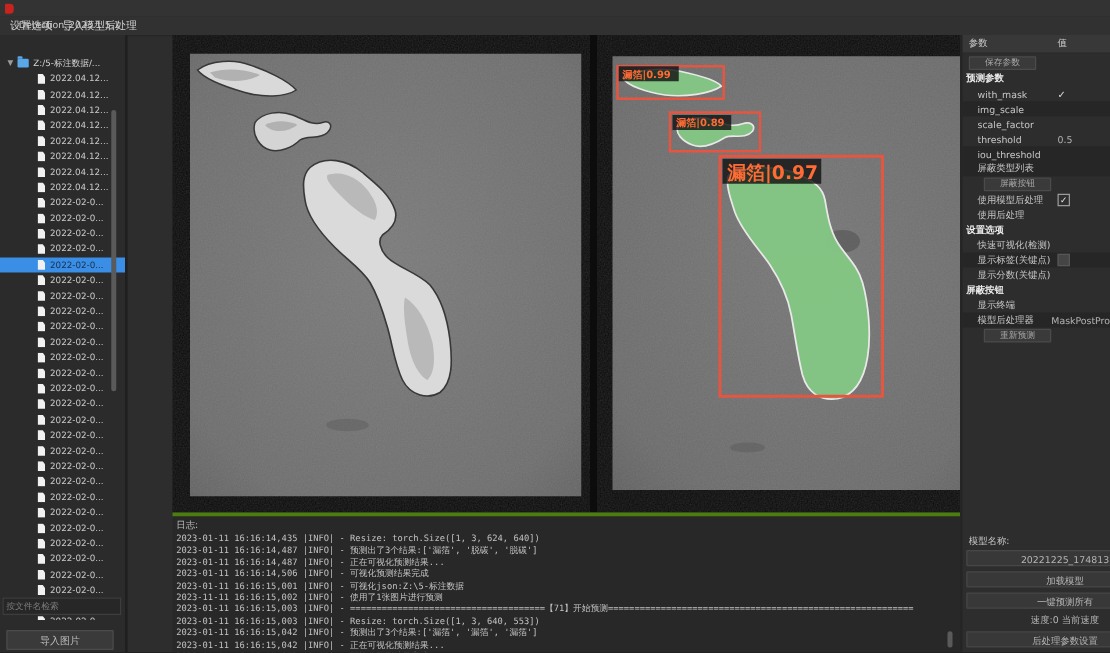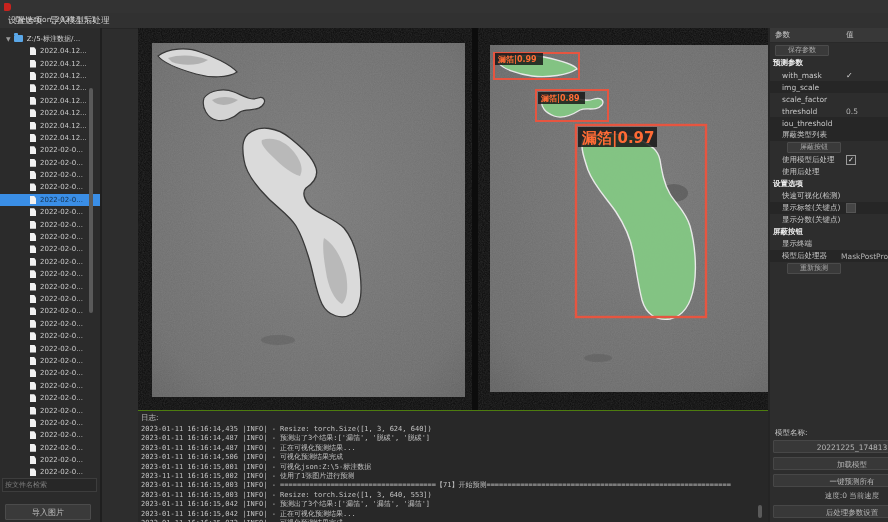--- a/index.html
+++ b/index.html
@@ -11,21 +11,21 @@
   .app-icon{width:7px;height:8px;background:#c8231e;border-radius:1px 3px 3px 1px;}
   .title-text{font-size:7.5px;color:#c9c9c9;margin-top:25px;}
   .menubar{height:15px;background:#313131;display:flex;align-items:center;gap:8px;padding-left:8px;
            border-bottom:1px solid #262626;}
   .menu-item{font-size:8.5px;color:#cfcfcf;cursor:default;}
 
   .main{position:absolute;top:28px;left:0;right:0;bottom:0;display:flex;}
 
   
   .sidebar{width:100px;min-width:100px;background:#2b2b2b;border-right:2px solid #1f1f1f;position:relative;}
-  .tree{position:absolute;top:4px;left:0;right:0;height:452px;overflow:hidden;}
+  .tree{position:absolute;top:16px;left:0;right:0;height:452px;overflow:hidden;}
   .tree-root{display:flex;align-items:center;height:13px;padding-left:6px;}
   .tree-arrow{font-size:6px;color:#9a9a9a;margin-right:3px;}
   .folder-icon{width:9px;height:7px;background:#5aa7e8;border-radius:1px;position:relative;margin-right:4px;flex:none;}
   .folder-icon:before{content:"";position:absolute;top:-2px;left:0;width:4px;height:2px;background:#5aa7e8;border-radius:1px 1px 0 0;}
   .tree-root-label{font-size:7px;color:#d5d5d5;white-space:nowrap;}
   .tree-row{display:flex;align-items:center;height:12.4px;padding-left:30px;}
   .tree-row.selected{background:#3a8ee6;}
   .file-icon{width:6px;height:8px;background:#f1f1f1;margin-right:4px;flex:none;
              clip-path:polygon(0 0,70% 0,100% 30%,100% 100%,0 100%);}
   .tree-label{font-size:7px;color:#c9c9c9;white-space:nowrap;}
@@ -39,21 +39,21 @@
 
   
   .center{flex:1;position:relative;background:#2d2d2d;min-width:0;margin-left:36px;}
   .viewports{position:absolute;top:0;left:0;width:670px;height:382px;display:flex;}
   .viewport{background:#0a0a0a;height:382px;position:relative;}
   .viewport.vp-left{width:334px;}
   .vsplit{width:6px;background:#0c0c0c;position:relative;}
   .split-handle{position:absolute;left:-2px;bottom:-14px;width:10px;height:13px;background:#8d8d8d;border-radius:1px;}
   .viewport.vp-right{width:330px;}
 
-  .log{position:absolute;top:382px;left:0;right:0;bottom:0;background:#282828;border-top:1px solid #4d7c0f;
+  .log{position:absolute;top:382px;left:0;right:0;bottom:0;background:#282828;border-top:3px solid #4d7c0f;
        padding:2px 0 0 3px;overflow:hidden;}
   .log-title{font-size:7.5px;color:#bdbdbd;margin-bottom:2px;}
   .log-line{font-family:"DejaVu Sans Mono",monospace;font-size:7px;line-height:9.4px;color:#c3c3c3;white-space:pre;}
   .log-scrollthumb{position:absolute;right:6px;bottom:4px;width:4px;height:13px;background:#5a5a5a;border-radius:2px;}
 
   
   .params{width:118px;min-width:118px;background:#2d2d2d;border-left:2px solid #252525;position:relative;overflow:hidden;}
   .param-header{display:flex;height:14px;background:#383838;border-bottom:1px solid #292929;align-items:center;}
   .ph-name{font-size:7.5px;color:#cdcdcd;padding-left:5px;width:71px;}
   .ph-value{font-size:7.5px;color:#cdcdcd;}

